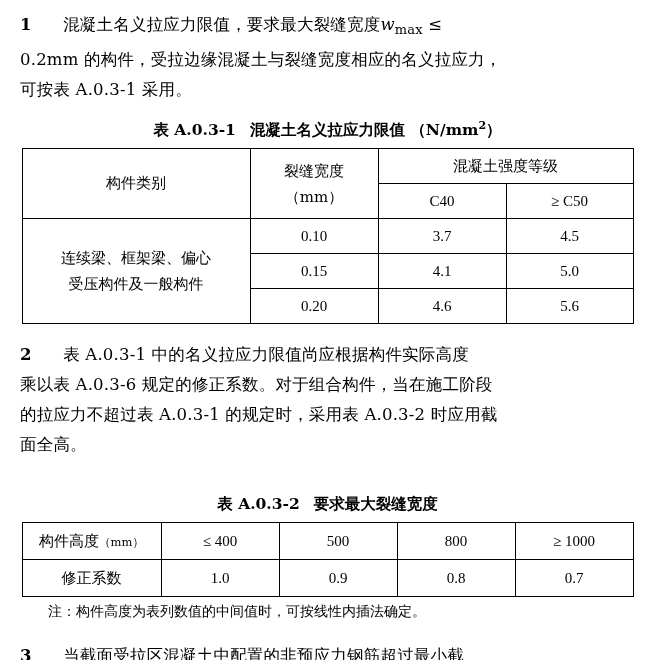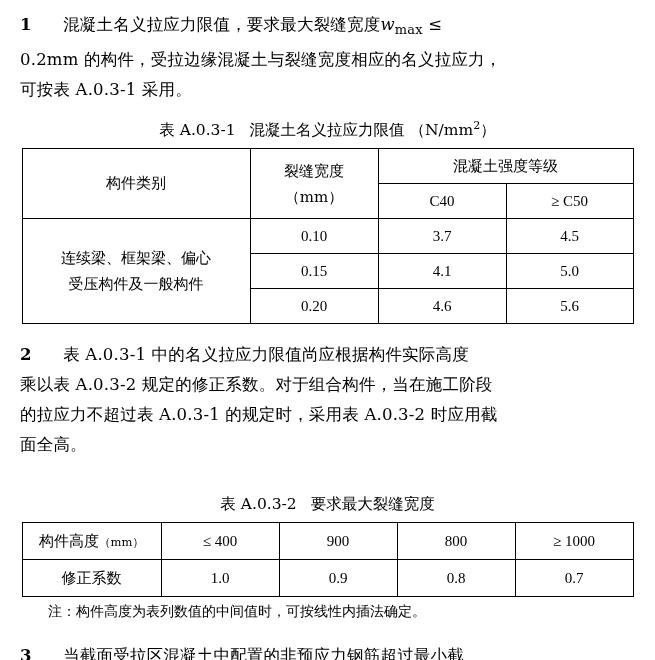--- a/index.html
+++ b/index.html
@@ -43,21 +43,21 @@
   }
   .sup {
     font-size: 11px;
     vertical-align: super;
   }
   .italic {
     font-style: italic;
   }
   .tbl-caption {
     text-align: center;
-    font-weight: normal;
+    font-weight: bold;
     font-size: 15.5px;
     margin: 14px 0 7px 0;
   }
   .tbl-caption .cap-gap {
     display: inline-block;
     width: 14px;
   }
   table.grid {
     border-collapse: collapse;
     width: 611px;
@@ -163,21 +163,21 @@
         <td class="cell-num">5.6</td>
       </tr>
     </tbody>
   </table>
 
   <div class="spacer-16"></div>
 
   <div class="para">
     <span class="num">2</span>
     <span class="indent-gap"></span><span>表 A.0.3-1 中的名义拉应力限值尚应根据构件实际高度</span><br>
-    <span>乘以表 A.0.3-2 规定的修正系数。对于组合构件，当在施工阶段</span><br>
+    <span>乘以表 A.0.3-6 规定的修正系数。对于组合构件，当在施工阶段</span><br>
     <span>的拉应力不超过表 A.0.3-1 的规定时，采用表 A.0.3-2 时应用截</span><br>
     <span>面全高。</span>
   </div>
 
   <div class="spacer-20"></div>
 
   <div class="tbl-caption">
     <span>表 A.0.3-2</span><span class="cap-gap"></span><span>要求最大裂缝宽度</span>
   </div>
 
@@ -186,21 +186,21 @@
       <col style="width:139px">
       <col style="width:118px">
       <col style="width:118px">
       <col style="width:118px">
       <col style="width:118px">
     </colgroup>
     <tbody>
       <tr>
         <td class="cell-cn"><span>构件高度</span><span class="small-mm">（mm）</span></td>
         <td class="cell-num">≤ 400</td>
-        <td class="cell-num">900</td>
+        <td class="cell-num">500</td>
         <td class="cell-num">800</td>
         <td class="cell-num">≥ 1000</td>
       </tr>
       <tr>
         <td class="cell-cn">修正系数</td>
         <td class="cell-num">1.0</td>
         <td class="cell-num">0.9</td>
         <td class="cell-num">0.8</td>
         <td class="cell-num">0.7</td>
       </tr>

